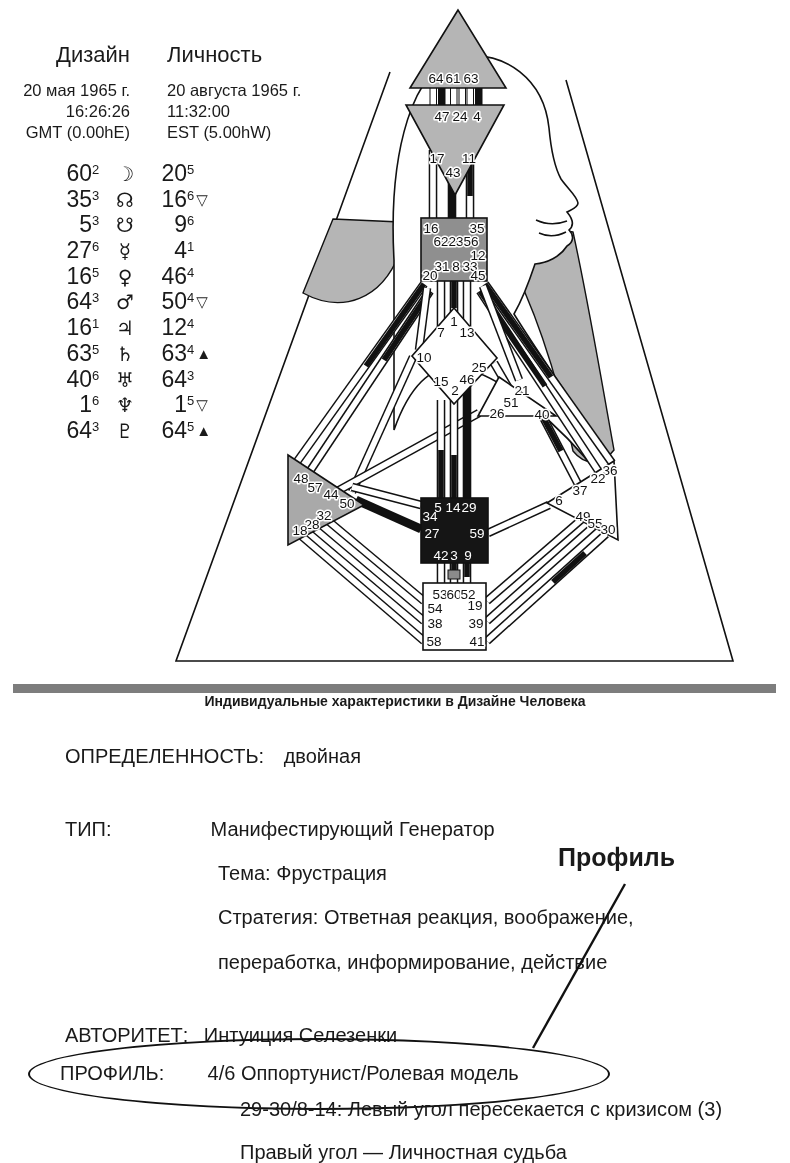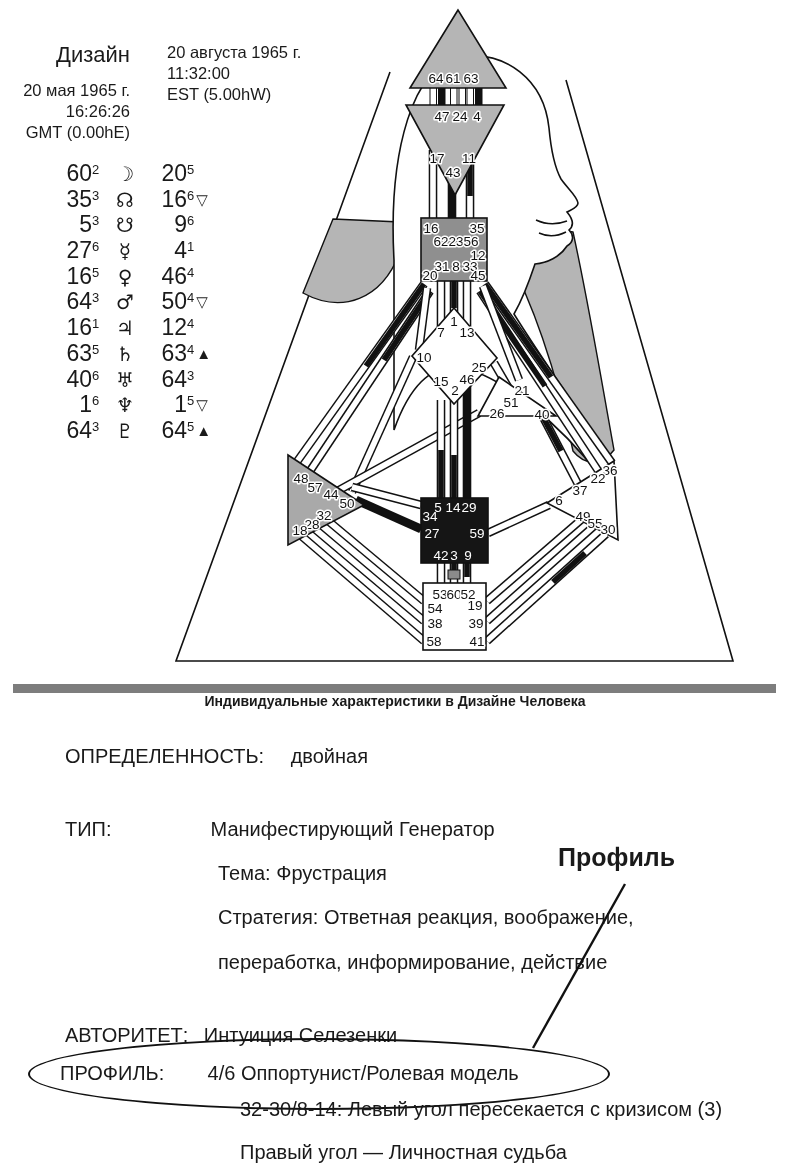--- a/index.html
+++ b/index.html
@@ -48,20 +48,21 @@
 
 <div class="page">
 
   <div class="hdr-col hdr-design">
     <div class="hdr-title">Дизайн</div>
     <div class="hdr-line">20 мая 1965 г.</div>
     <div class="hdr-line">16:26:26</div>
     <div class="hdr-line">GMT (0.00hE)</div>
   </div>
   <div class="hdr-col hdr-pers">
+    <div class="hdr-title">Личность</div>
     <div class="hdr-line">20 августа 1965 г.</div>
     <div class="hdr-line">11:32:00</div>
     <div class="hdr-line">EST (5.00hW)</div>
   </div>
 
   <div class="planets">
     <div class="prow"><span class="c1"><span class="mk"></span><span>60</span></span><span class="csup">2</span><span class="csym">☽</span><span class="c2">20</span><span class="csup2"><span class="supv">5</span><span class="mk2"></span></span></div>
     <div class="prow"><span class="c1"><span class="mk"></span><span>35</span></span><span class="csup">3</span><span class="csym">☊</span><span class="c2">16</span><span class="csup2"><span class="supv">6</span><span class="mk2">▽</span></span></div>
     <div class="prow"><span class="c1"><span class="mk"></span><span>5</span></span><span class="csup">3</span><span class="csym">☋</span><span class="c2">9</span><span class="csup2"><span class="supv">6</span><span class="mk2"></span></span></div>
     <div class="prow"><span class="c1"><span class="mk"></span><span>27</span></span><span class="csup">6</span><span class="csym">☿</span><span class="c2">4</span><span class="csup2"><span class="supv">1</span><span class="mk2"></span></span></div>
@@ -254,21 +255,21 @@
       <text class="gate" x="477" y="646">41</text>
     </g>
   </svg>
 
   <div class="divider" style="background:#7d7d7d;"></div>
 
   <div class="rep-title">Индивидуальные характеристики в Дизайне Человека</div>
 
   <div class="tline" style="left:65px;top:745px;">
     <span class="lab">ОПРЕДЕЛЕННОСТЬ:</span>
-    <span style="margin-left:21px;">двойная</span>
+    <span style="margin-left:14px;">двойная</span>
   </div>
 
   <div class="tline" style="left:65px;top:818px;">
     <span class="lab" style="width:140px;">ТИП:</span>
     <span>Манифестирующий Генератор</span>
   </div>
   <div class="tline" style="left:218px;top:862px;">Тема: Фрустрация</div>
   <div class="tline" style="left:218px;top:906px;">Стратегия: Ответная реакция, воображение,</div>
   <div class="tline" style="left:218px;top:951px;">переработка, информирование, действие</div>
 
@@ -281,16 +282,16 @@
     <span class="lab">АВТОРИТЕТ:</span>
     <span style="margin-left:10px;">Интуиция Селезенки</span>
   </div>
 
   <div class="ellipse"></div>
   <div class="tline" style="left:60px;top:1062px;">
     <span class="lab" style="width:142px;">ПРОФИЛЬ:</span>
     <span>4/6 Оппортунист/Ролевая модель</span>
   </div>
 
-  <div class="tline" style="left:240px;top:1098px;">32-30/8-14: Левый угол пересекается с кризисом (3)</div>
+  <div class="tline" style="left:240px;top:1098px;">29-30/8-14: Левый угол пересекается с кризисом (3)</div>
   <div class="tline" style="left:240px;top:1141px;">Правый угол — Личностная судьба</div>
 
 </div>
 
 </body></html>

